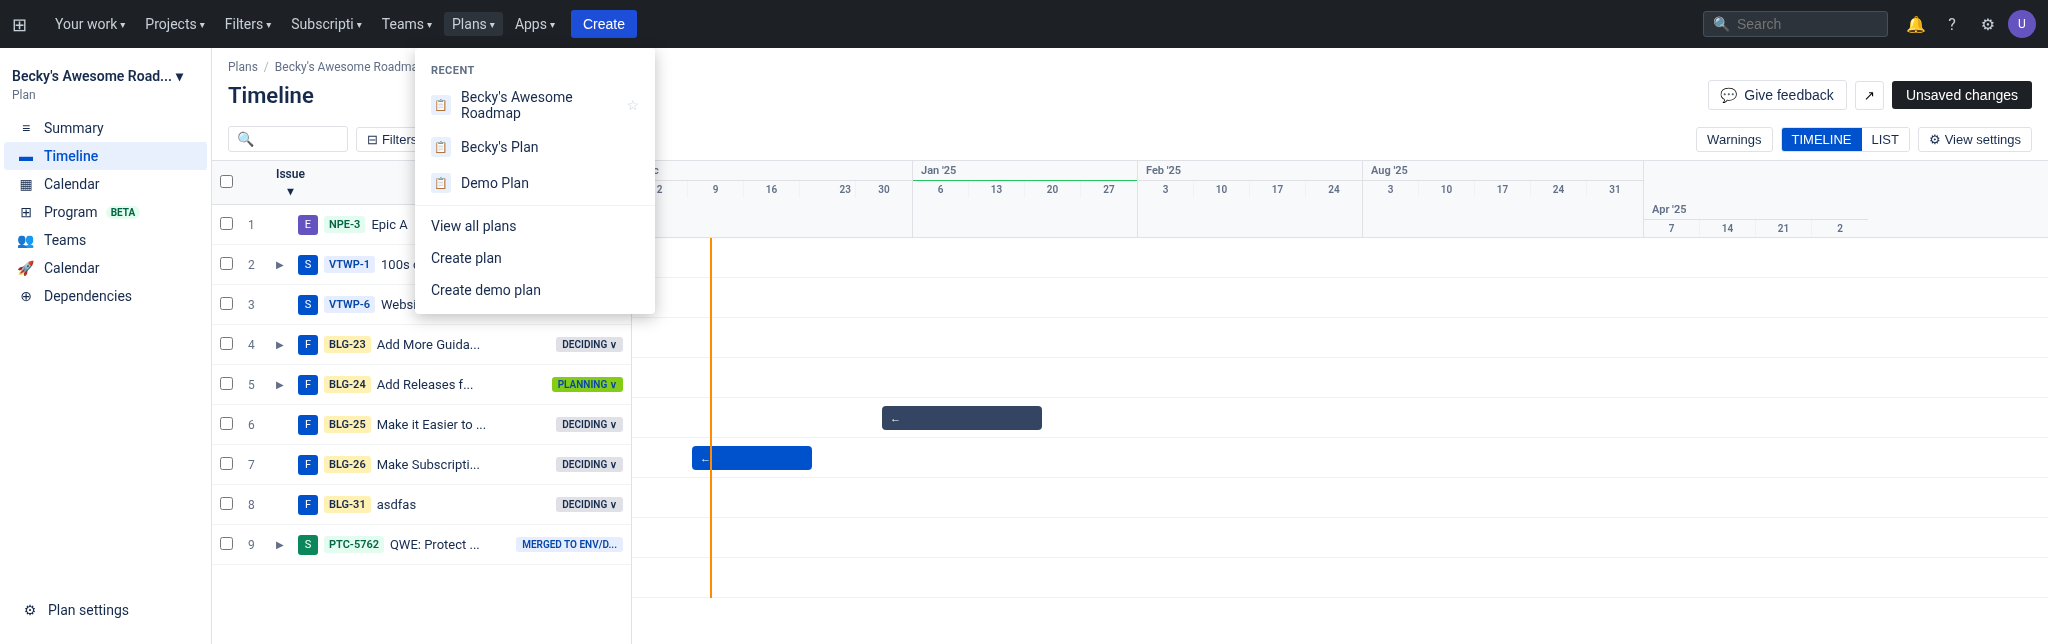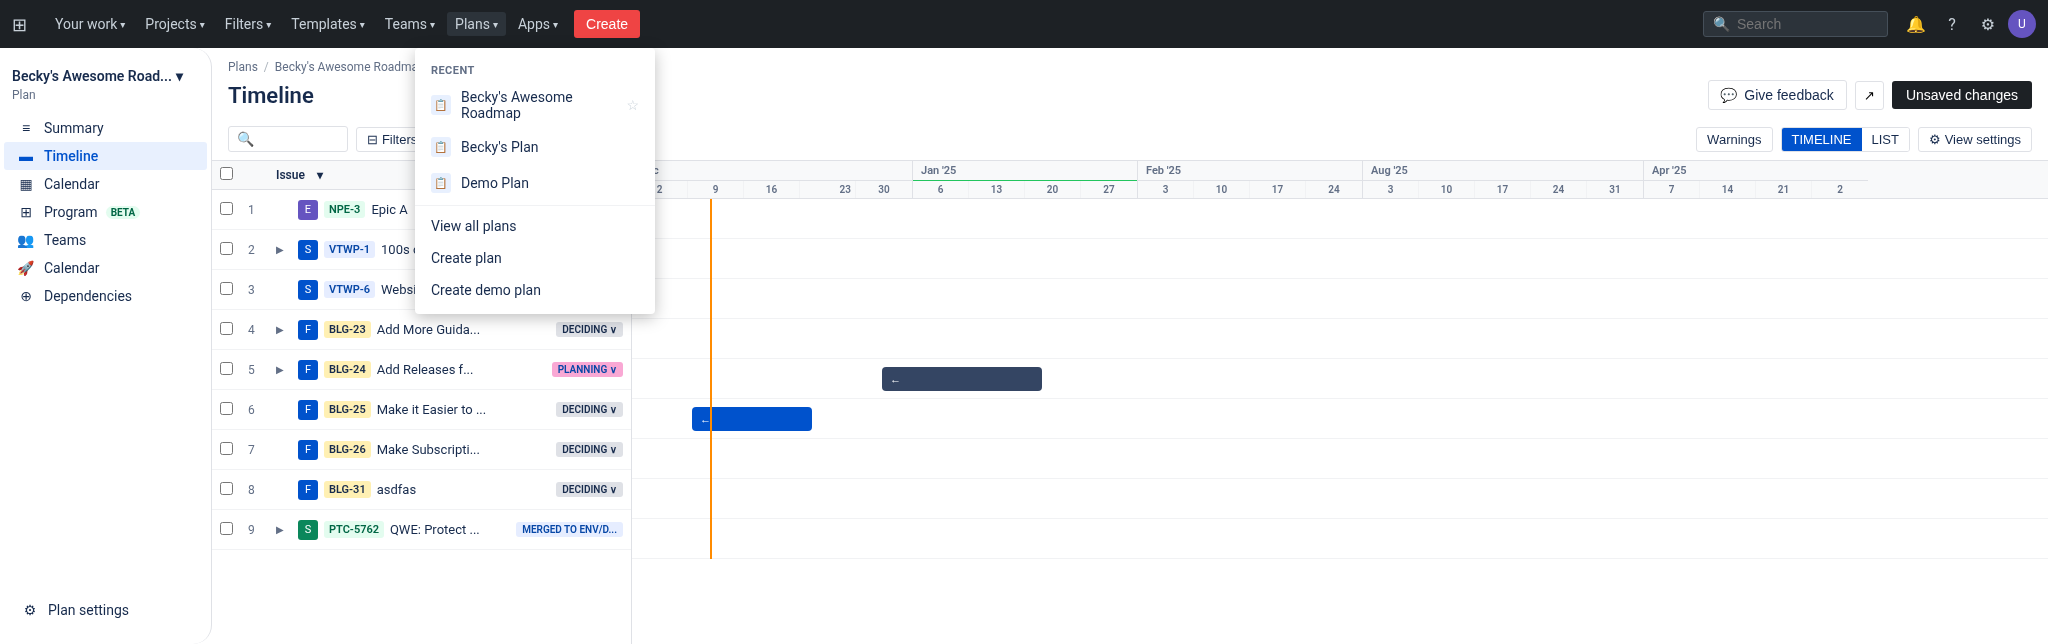--- a/index.html
+++ b/index.html
@@ -11,21 +11,21 @@
       background: #1d2125; color: #c7d0d8; padding: 0 12px; gap: 4px; position: relative; z-index: 100;
     }
     .top-nav .nav-logo { display: flex; align-items: center; gap: 8px; margin-right: 8px; }
     .top-nav .nav-logo .grid-icon { color: #c7d0d8; font-size: 18px; }
     .nav-item {
       display: flex; align-items: center; gap: 3px; padding: 4px 8px;
       border-radius: 3px; cursor: pointer; color: #c7d0d8; font-size: 14px; white-space: nowrap;
     }
     .nav-item .chevron { font-size: 10px; }
     .nav-create-btn {
-      background: #ef4444; color: #fff; border: none; padding: 6px 12px;
+      background: #1d4ed8; color: #fff; border: none; padding: 6px 12px;
       border-radius: 3px; font-size: 14px; font-weight: 500; cursor: pointer; margin-left: 4px;
     }
     .nav-spacer { flex: 1; }
     .nav-search {
       display: flex; align-items: center; gap: 6px;
       background: #2c333a; border: 1px solid #454f59; border-radius: 3px;
       padding: 4px 10px; color: #8c9bab; min-width: 180px;
     }
     .nav-search input { background: transparent; border: none; outline: none; color: #c7d0d8; font-size: 14px; width: 140px; }
     .nav-icons { display: flex; align-items: center; gap: 4px; margin-left: 8px; }
@@ -60,21 +60,21 @@
     .dropdown-action {
       padding: 8px 16px; cursor: pointer; color: #172b4d; font-size: 14px;
     }
 
     
     .app-layout { display: flex; height: calc(100vh - 48px); }
 
     
     .sidebar {
       width: 212px; background: #fff; border-right: 1px solid #dfe1e6;
-      display: flex; flex-direction: column; padding: 12px 0; flex-shrink: 0; border-radius: 19px;
+      display: flex; flex-direction: column; padding: 12px 0; flex-shrink: 0;
     }
     .sidebar-header { padding: 8px 12px 4px; }
     .sidebar-plan-name {
       font-weight: 600; font-size: 14px; color: #172b4d; display: flex; align-items: center; gap: 4px; cursor: pointer;
     }
     .sidebar-plan-sub { font-size: 12px; color: #626f86; padding: 0 12px 8px; }
     .sidebar-nav { margin-top: 4px; }
     .sidebar-item {
       display: flex; align-items: center; gap: 8px; padding: 6px 12px;
       cursor: pointer; color: #172b4d; font-size: 14px; border-radius: 3px; margin: 0 4px;
@@ -140,21 +140,21 @@
 
     
     .timeline-container { display: flex; flex: 1; overflow: hidden; }
     .issue-panel { width: 420px; flex-shrink: 0; border-right: 1px solid #dfe1e6; overflow-y: auto; }
     .issue-header {
       display: flex; align-items: center; padding: 6px 8px; border-bottom: 1px solid #dfe1e6;
       background: #f8f9fa; font-size: 12px; font-weight: 600; color: #626f86; position: sticky; top: 0;
     }
     .col-check { width: 28px; flex-shrink: 0; }
     .col-num { width: 28px; flex-shrink: 0; }
-    .col-issue { display: flex; align-items: center; gap: 12px; cursor: pointer; color: #172b4d; font-size: 12px; font-weight: 600; }
+    .col-issue { display: flex; align-items: center; gap: 3px; cursor: pointer; color: #172b4d; font-size: 12px; font-weight: 600; flex-direction: column; }
     .col-create { margin-left: auto; display: flex; align-items: center; gap: 4px; cursor: pointer; color: #0052cc; font-size: 12px; }
     .issue-row {
       display: flex; align-items: center; padding: 6px 8px; border-bottom: 1px solid #f1f2f4;
       font-size: 13px; min-height: 40px;
     }
     .row-check { width: 28px; flex-shrink: 0; }
     .row-num { width: 28px; flex-shrink: 0; color: #626f86; font-size: 12px; }
     .row-content { display: flex; align-items: center; gap: 6px; flex: 1; min-width: 0; }
     .row-expand { width: 16px; font-size: 10px; color: #626f86; cursor: pointer; }
     .issue-tag {
@@ -166,21 +166,21 @@
     .tag-blg { background: #fff0b3; color: #172b4d; }
     .tag-ptc { background: #e3fcef; color: #006644; }
     .row-label { flex: 1; min-width: 0; overflow: hidden; text-overflow: ellipsis; white-space: nowrap; color: #172b4d; }
     .row-badge {
       font-size: 10px; padding: 2px 6px; border-radius: 3px; font-weight: 600; white-space: nowrap;
       margin-left: 6px; flex-shrink: 0;
     }
     .badge-ready { background: #e3fcef; color: #006644; }
     .badge-review { background: #fff0b3; color: #172b4d; }
     .badge-deciding { background: #dfe1e6; color: #172b4d; }
-    .badge-planning { background: #f9a8d4; color: #0747a6; }
+    .badge-planning { background: #84cc16; color: #0747a6; }
     .badge-merged { background: #e6edff; color: #0747a6; }
     .row-icon { width: 20px; height: 20px; border-radius: 3px; display: flex; align-items: center; justify-content: center; font-size: 11px; flex-shrink: 0; }
     .icon-epic { background: #6554c0; color: #fff; }
     .icon-story { background: #0052cc; color: #fff; }
     .icon-feature { background: #0052cc; color: #fff; }
 
     
     .gantt-panel { flex: 1; overflow-x: auto; overflow-y: auto; position: relative; }
     .gantt-row {
       height: 40px; border-bottom: 1px solid #f1f2f4; position: relative;
@@ -216,21 +216,21 @@
   </div>
   <div class="nav-item">
     <span>Projects</span>
     <span class="chevron">▾</span>
   </div>
   <div class="nav-item">
     <span>Filters</span>
     <span class="chevron">▾</span>
   </div>
   <div class="nav-item">
-    <span>Templates</span>
+    <span>Subscripti</span>
     <span class="chevron">▾</span>
   </div>
   <div class="nav-item">
     <span>Teams</span>
     <span class="chevron">▾</span>
   </div>
   <div class="nav-item" style="background:#2c333a;">
     <span>Plans</span>
     <span class="chevron">▾</span>
   </div>
@@ -535,21 +535,21 @@
             <div style="display:flex;">
               <div style="min-width:56px; padding:3px 4px; border-right:1px solid #f1f2f4; text-align:center; font-size:10px; color:#626f86;">3</div>
               <div style="min-width:56px; padding:3px 4px; border-right:1px solid #f1f2f4; text-align:center; font-size:10px; color:#626f86;">10</div>
               <div style="min-width:56px; padding:3px 4px; border-right:1px solid #f1f2f4; text-align:center; font-size:10px; color:#626f86;">17</div>
               <div style="min-width:56px; padding:3px 4px; border-right:1px solid #f1f2f4; text-align:center; font-size:10px; color:#626f86;">24</div>
               <div style="min-width:56px; padding:3px 4px; text-align:center; font-size:10px; color:#626f86;">31</div>
             </div>
           </div>
 
           <div style="min-width:224px; font-size:11px; font-weight:600; color:#626f86;">
-            <div style="padding:3px 8px; border-bottom:1px solid #dfe1e6;">Apr '25</div>
+            <div style="padding:3px 8px; border-bottom:1px solid #dfe1e6;margin-top:39px;">Apr '25</div>
             <div style="display:flex;">
               <div style="min-width:56px; padding:3px 4px; border-right:1px solid #f1f2f4; text-align:center; font-size:10px; color:#626f86;">7</div>
               <div style="min-width:56px; padding:3px 4px; border-right:1px solid #f1f2f4; text-align:center; font-size:10px; color:#626f86;">14</div>
               <div style="min-width:56px; padding:3px 4px; border-right:1px solid #f1f2f4; text-align:center; font-size:10px; color:#626f86;">21</div>
               <div style="min-width:56px; padding:3px 4px; text-align:center; font-size:10px; color:#626f86;">2</div>
             </div>
           </div>
         </div>
 
         <div style="position:relative; min-width:1232px;">

